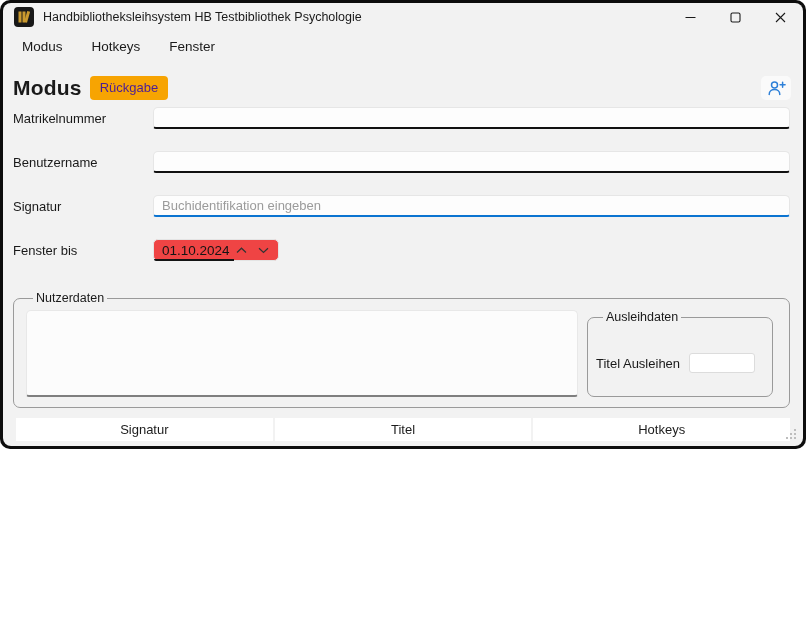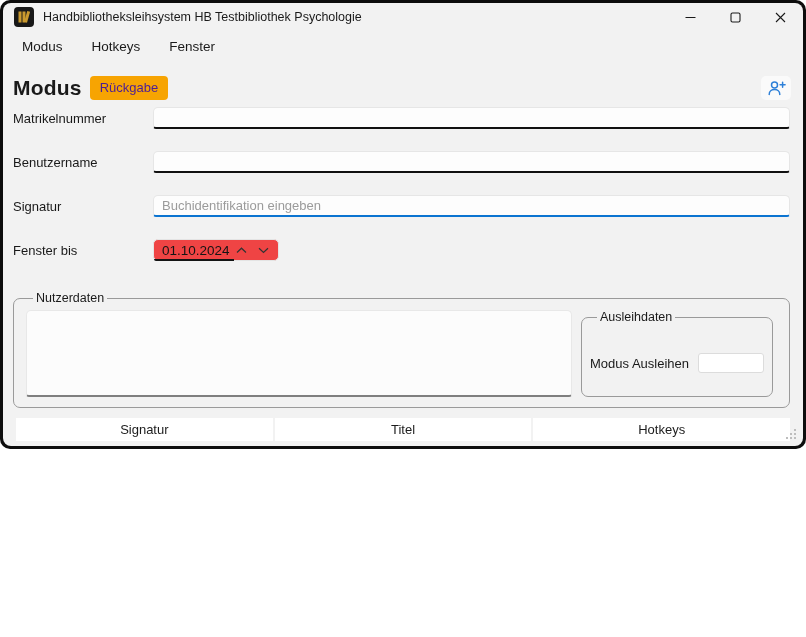--- a/index.html
+++ b/index.html
@@ -158,21 +158,21 @@
       </div>
     </div>
 
     <fieldset class="nutzerdaten">
       <legend>Nutzerdaten</legend>
       <div class="nutzer-flex">
         <div class="textarea"></div>
         <fieldset class="ausleihdaten">
           <legend>Ausleihdaten</legend>
           <div class="anzahl-row">
-            <span class="anzahl-label">Modus Ausleihen</span>
+            <span class="anzahl-label">Titel Ausleihen</span>
             <input class="anzahl-input" type="text" value="" style="">
           </div>
         </fieldset>
       </div>
     </fieldset>
 
     <div class="table">
       <div class="thead">
         <div class="th">Signatur</div>
         <div class="th">Titel</div>

